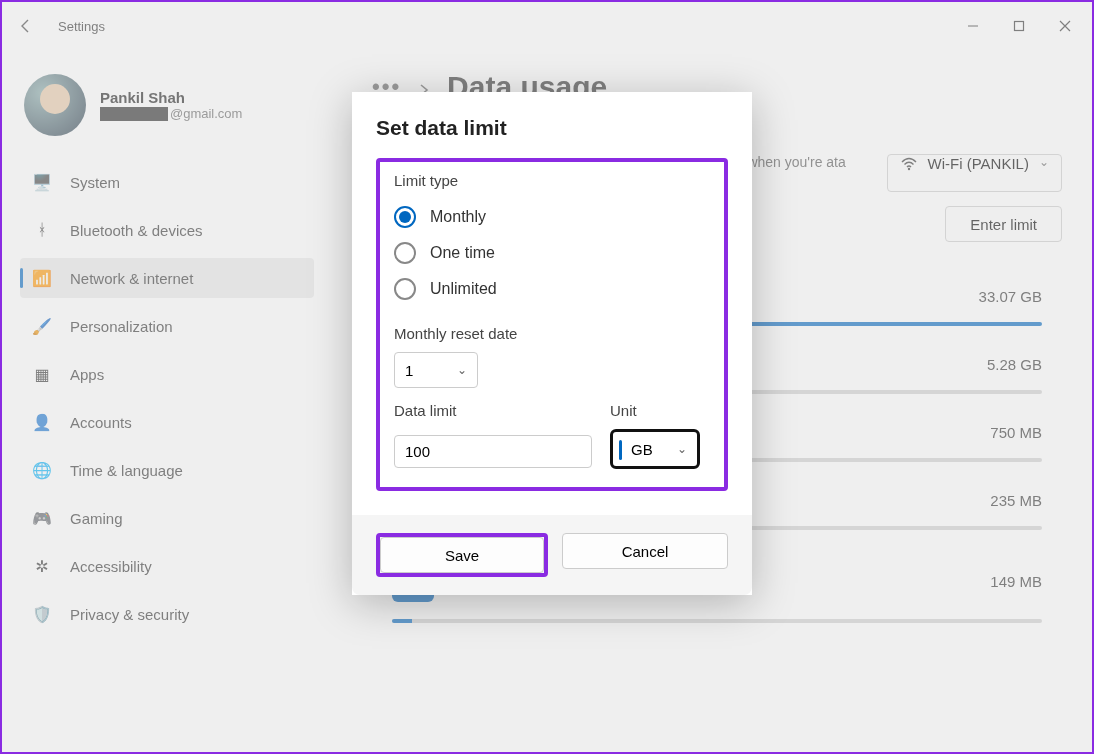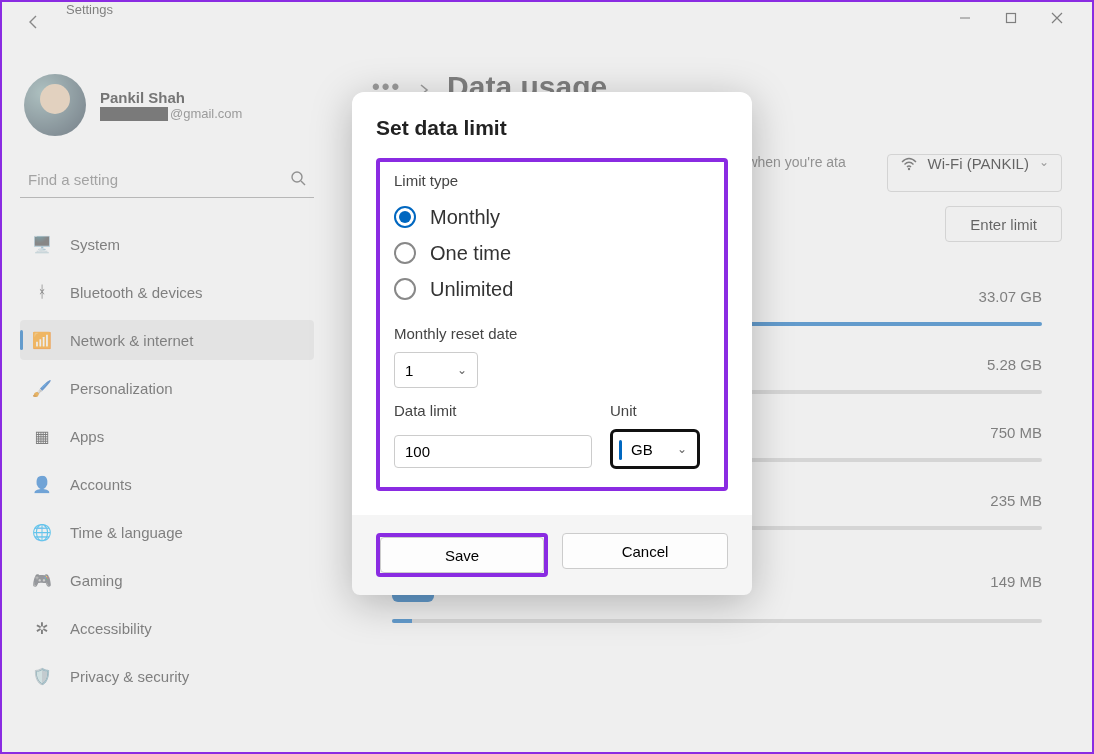--- a/index.html
+++ b/index.html
@@ -1,18 +1,18 @@
 <!DOCTYPE html>
 <html><head>
 <meta charset="utf-8">
 <style>
 * { box-sizing: border-box; margin: 0; padding: 0; font-family: "Segoe UI", sans-serif; }
 body { width: 1094px; height: 754px; background: #fff; overflow: hidden; position: relative; border: 2px solid #8a2be2; }
 
-.titlebar { height: 48px; display: flex; padding: 0 12px; }
+.titlebar { height: 48px; display: flex; align-items: center; padding: 0 4px; }
 .tb-back { width: 40px; height: 40px; display: flex; align-items: center; justify-content: center; color: #555; }
 .tb-title { font-size: 13px; color: #333; margin-left: 12px; }
 .tb-spacer { flex: 1; }
 .tb-btn { width: 46px; height: 32px; display: flex; align-items: center; justify-content: center; color: #333; }
 
 .content { display: flex; height: calc(100% - 48px); }
 
 .sidebar { width: 330px; padding: 10px 18px; }
 .profile { display: flex; align-items: center; gap: 14px; margin: 14px 0 26px 4px; }
 .avatar { width: 62px; height: 62px; border-radius: 50%; background: radial-gradient(circle at 30% 30%, #8aa, #234); position:relative; overflow:hidden; }
@@ -43,25 +43,25 @@
 .usage-size { font-size: 15px; color: #333; margin-left: 19px; }
 .usage-bar { height: 4px; background: #d0d0d0; border-radius: 2px; margin: 0 20px 14px 20px; overflow:hidden; }
 .usage-bar-fill { height: 100%; background: #0067c0; }
 .usage-app { display:flex; align-items:center; gap:16px; }
 .app-icon { width:42px; height:42px; background:#0067c0; border-radius:6px; display:flex;align-items:center;justify-content:center;color:#fff;font-size:20px;}
 
 
 .dim { position: absolute; inset: 0; background: rgba(220,220,220,0.45); pointer-events: none; }
 
 
-.dialog { position: absolute; left: 350px; top: 90px; width: 400px; background: #fff; border-radius: 12px; box-shadow: 0 8px 40px rgba(0,0,0,0.25); padding: 24px 24px 0 24px; z-index:10; }
+.dialog { position: absolute; left: 350px; top: 90px; width: 400px; background: #fff; border-radius: 0; box-shadow: 0 8px 40px rgba(0,0,0,0.25); padding: 24px 24px 0 24px; z-index:10; }
 .dlg-title { font-size: 21px; font-weight: 600; color: #222; margin-bottom: 18px; }
 .dlg-body { border: 4px solid #8a2be2; border-radius: 4px; padding: 10px 14px 18px 14px; }
 .section-lbl { font-size: 15px; color: #444; margin-bottom: 10px; }
-.radio-row { display: flex; align-items: center; gap: 14px; height: 36px; font-size: 20px; color: #333; }
+.radio-row { display: flex; align-items: center; gap: 14px; height: 36px; font-size: 16px; color: #333; }
 .radio { width: 22px; height: 22px; border: 2px solid #888; border-radius: 50%; display: flex; align-items: center; justify-content: center; }
 .radio.sel { border-color: #0067c0; }
 .radio.sel::after { content: ""; width: 12px; height: 12px; background: #0067c0; border-radius: 50%; }
 .dd-small { width: 84px; height: 36px; border: 1px solid #ccc; border-radius: 4px; display: flex; align-items: center; justify-content: space-between; padding: 0 10px; font-size: 15px; margin-top:6px; }
 .row2 { display: flex; gap: 18px; margin-top: 14px; }
 .col { flex: 1; }
 .inp { width: 100%; height: 33px; border: 1px solid #ccc; border-radius: 4px; padding: 0 10px; font-size: 15px; margin-top:6px; }
 .unit-dd { width: 90px; height: 40px; border: 3px solid #111; border-radius: 6px; display: flex; align-items: center; justify-content: space-between; padding: 0 10px; font-size: 15px; margin-top:4px; position:relative; }
 .unit-dd::before { content:""; position:absolute; left:6px; top:8px; width:3px; height:20px; background:#0067c0; border-radius:2px;}
 .dlg-footer { margin: 24px -24px 0 -24px; padding: 18px 24px; background: #f5f5f5; border-radius: 0 0 8px 8px; display: flex; gap: 14px; }
@@ -105,27 +105,20 @@
     <div class="profile">
       <div class="avatar"></div>
       <div>
         <div class="profile-name">Pankil Shah</div>
         <div class="profile-mail">
             <span class="blk"></span>
             <span>@gmail.com</span>
           </div>
       </div>
     </div>
-    <div class="search">
-      <input placeholder="Find a setting" style="">
-      <span><svg width="16" height="16" viewBox="0 0 16 16">
-            <circle cx="7" cy="7" r="5" stroke="#555" stroke-width="1.4" fill="none"></circle>
-            <line x1="11" y1="11" x2="15" y2="15" stroke="#555" stroke-width="1.4"></line>
-          </svg></span>
-    </div>
     <div id="nav">
         <div class="nav-item">
           <span class="nav-icon">🖥️</span>
           <span>System</span>
         </div>
         <div class="nav-item">
           <span class="nav-icon">ᚼ</span>
           <span>Bluetooth &amp; devices</span>
         </div>
         <div class="nav-item selected">

